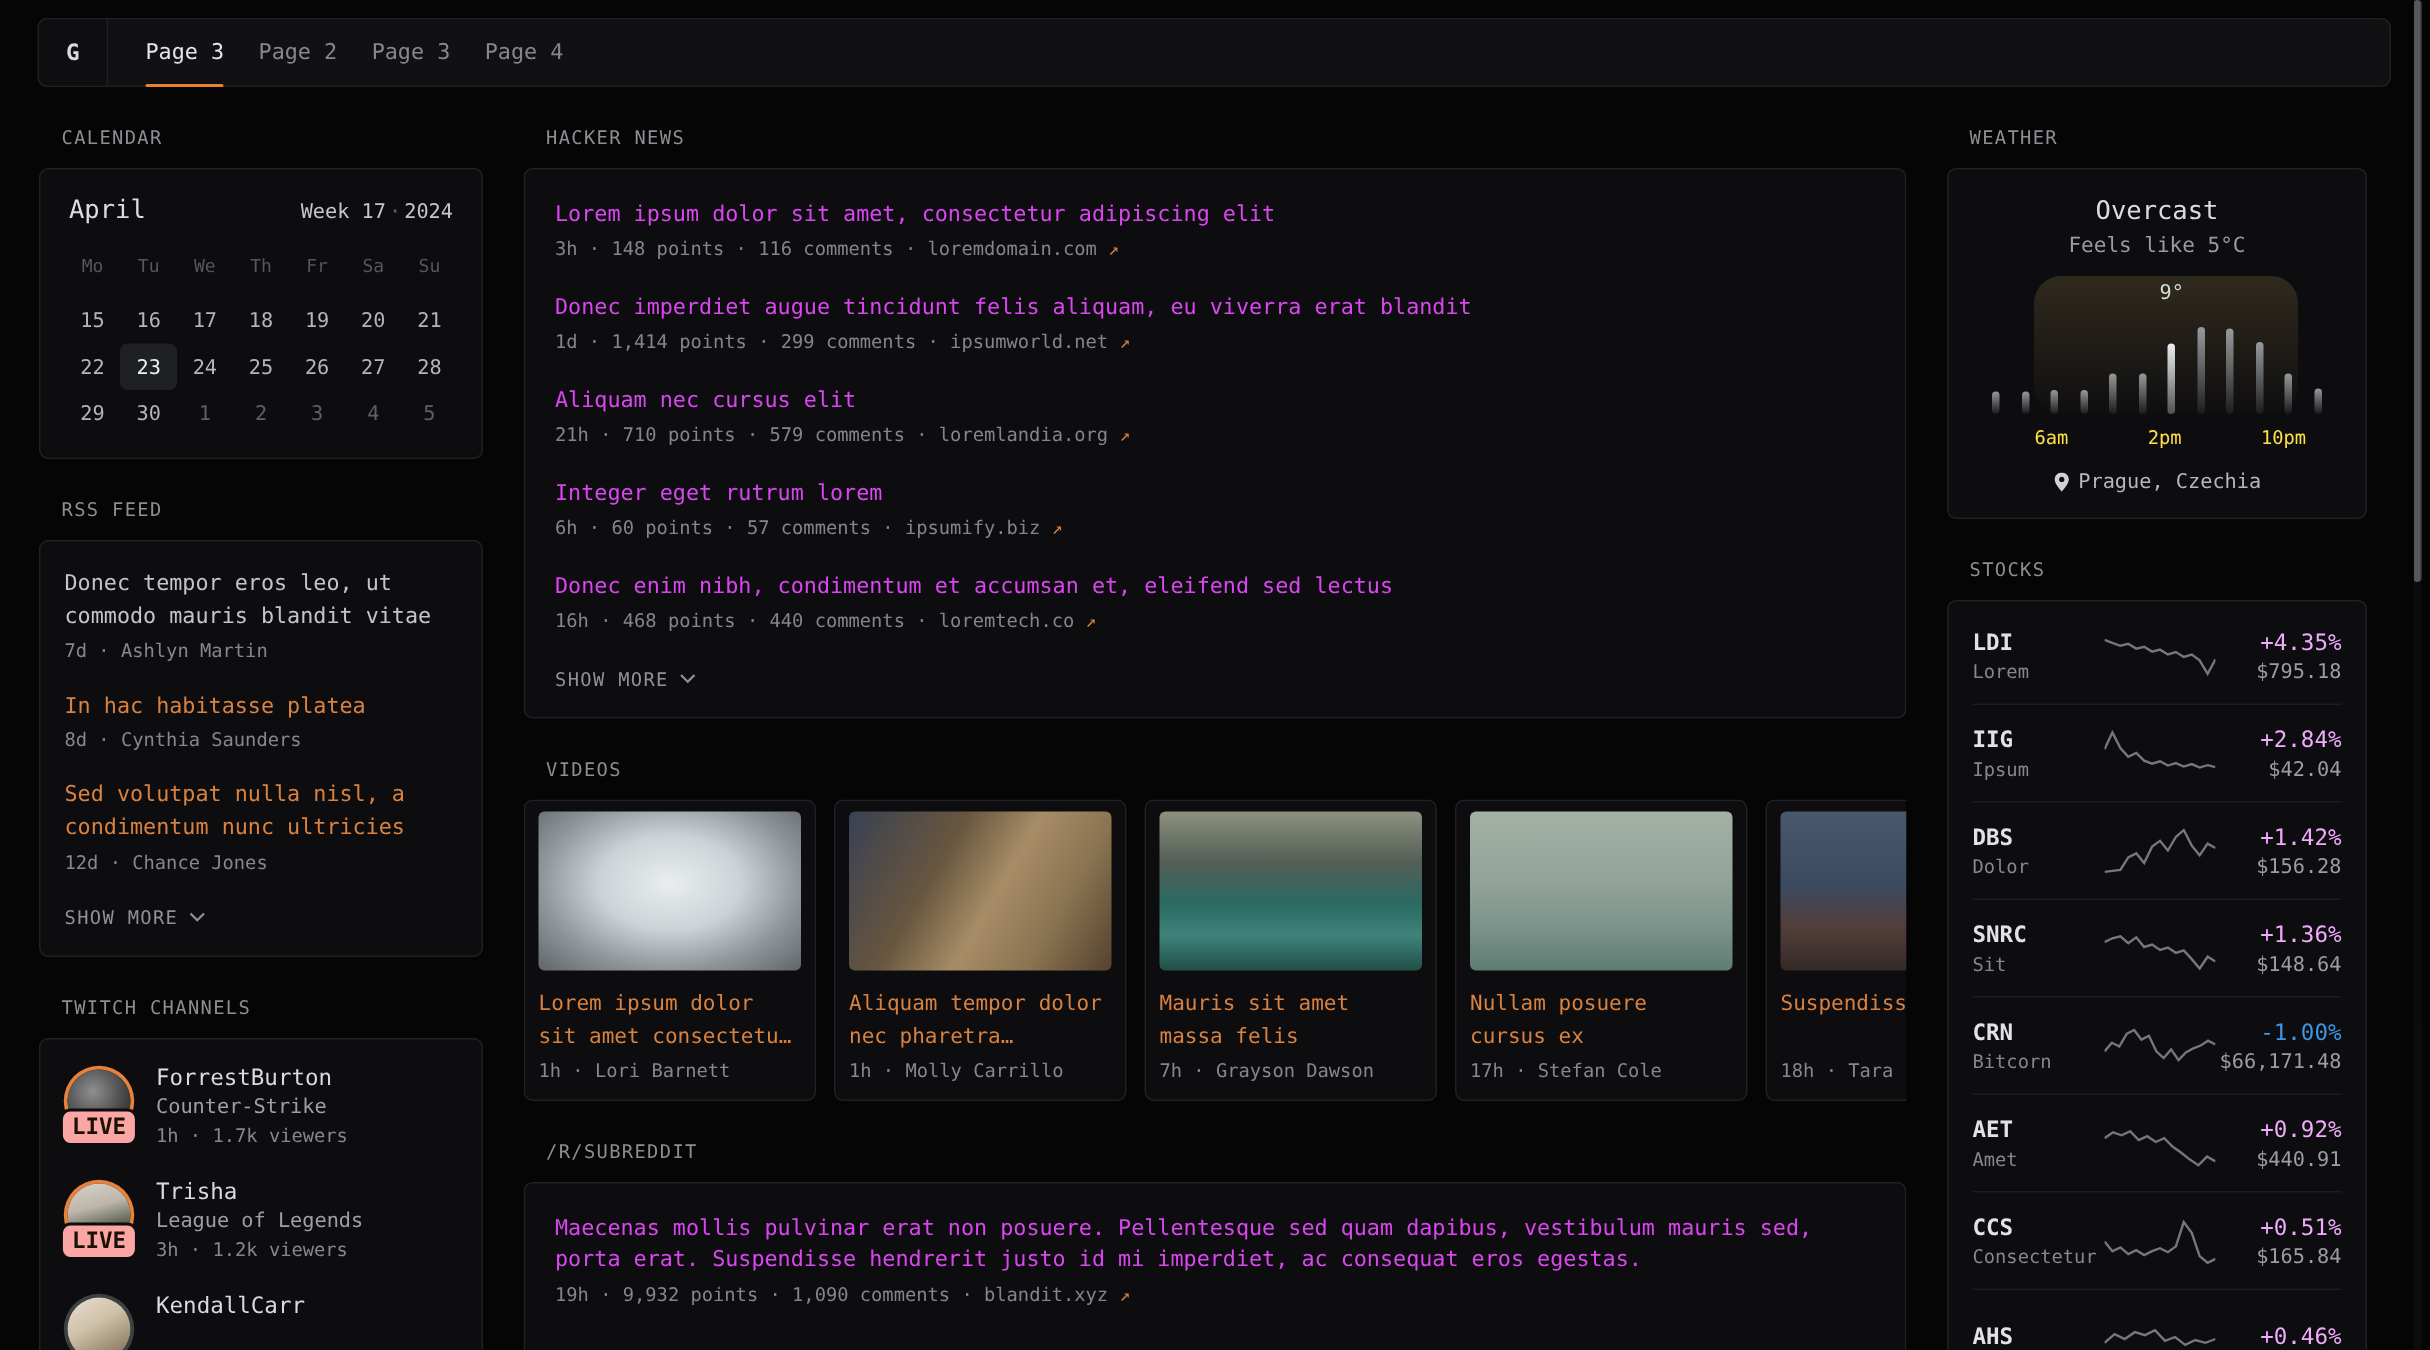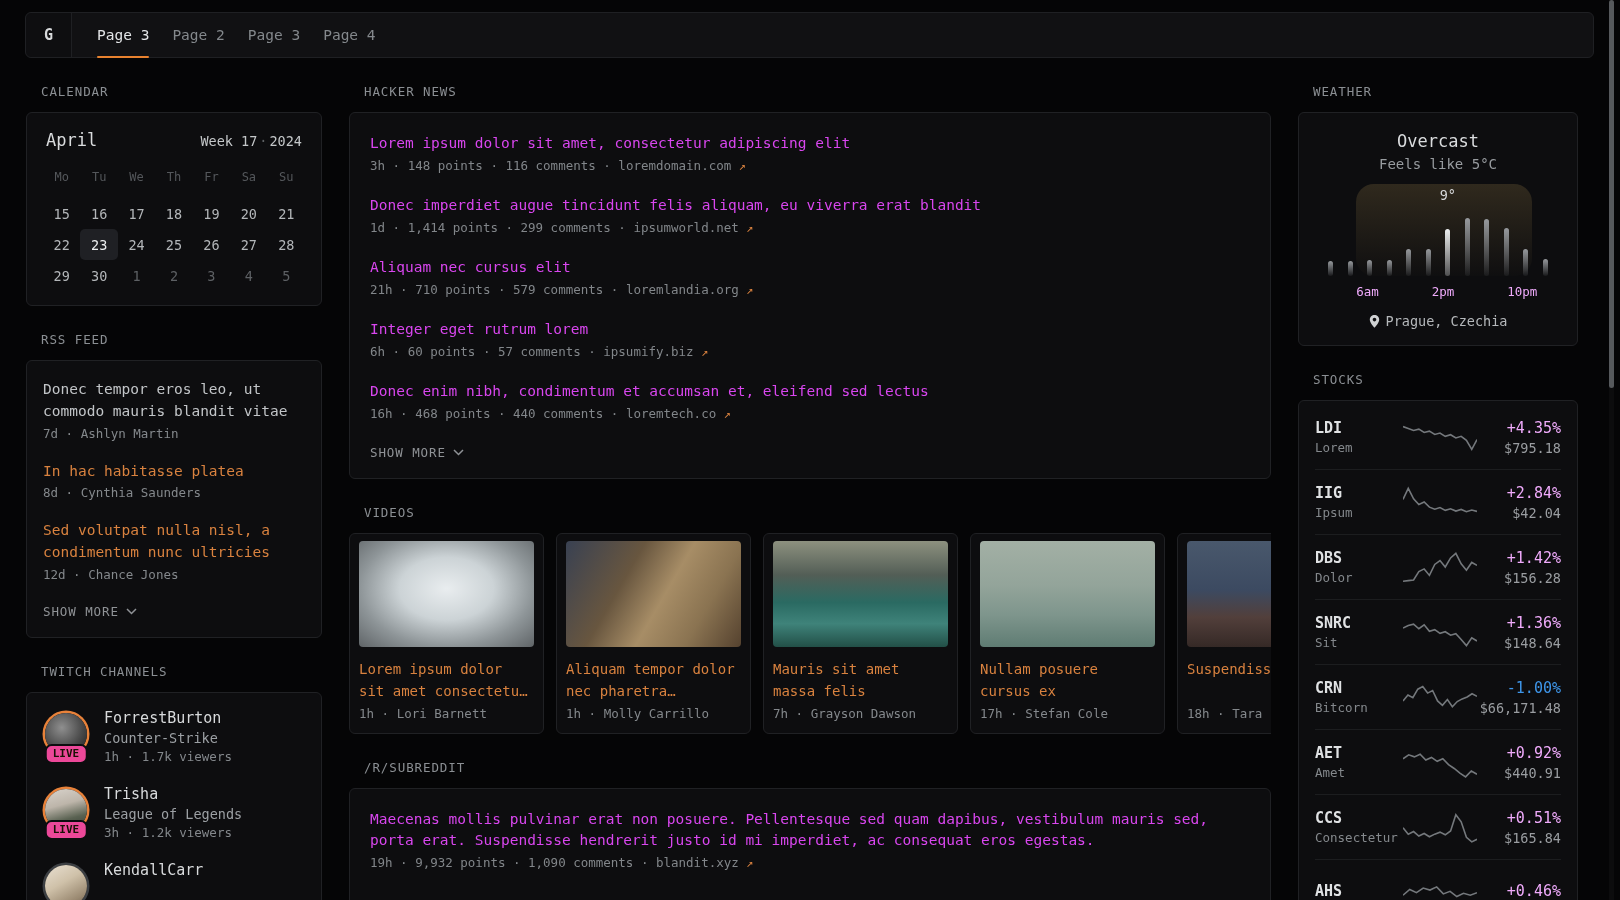--- a/index.html
+++ b/index.html
@@ -83,21 +83,21 @@
   .twitch-card { padding:16px 16px 10px; }
   .tw-item { display:flex; gap:15px; margin-bottom:21px; }
   .tw-avatar-wrap { position:relative; width:46px; flex:0 0 46px; height:46px; margin-top:2px; }
   .tw-avatar { width:42px; height:42px; margin:2px; border-radius:50%; box-shadow:0 0 0 2.5px #e8823a; }
   .tw-avatar.offline { box-shadow:0 0 0 2.5px #3c3f43; }
   .av-1 { background:radial-gradient(circle at 40% 35%, #8f8f8f, #4a4a4a 55%, #1d1d1d 95%); }
   .av-2 { background:linear-gradient(165deg, #d5cfc7 5%, #bdb5aa 38%, #5a6252 68%, #30362c 100%); }
   .av-3 { background:linear-gradient(150deg, #e9e0d2 0%, #cfc1a9 42%, #9b8a72 78%, #6e604c 100%); }
   .live-badge {
     position:absolute; left:50%; bottom:-7px; transform:translateX(-50%);
-    background:#ec4899; color:#191205; font-size:11px; font-weight:bold;
+    background:#fca5a5; color:#191205; font-size:15px; font-weight:bold;
     padding:1px 6px 2px; border-radius:7px; border:2px solid #0d0d0f;
   }
   .tw-name { display:block; font-size:15px; color:#d8dadc; }
   .tw-game { margin-top:3px; font-size:13.5px; color:#9ca0a4; }
   .tw-meta { margin-top:3px; font-size:12.5px; color:#84888c; }
 
   
   .list-card { padding:20px 20px 14px; }
   .hn-item { margin-bottom:22px; }
   .hn-title { display:block; font-size:14.5px; line-height:1.45; color:#d946ef; }
@@ -138,21 +138,21 @@
   .w-bar {
     width:5px; border-radius:3px;
     background:linear-gradient(to bottom, #96999d, rgba(90,93,96,0.15));
   }
   .w-bar.current { background:linear-gradient(to bottom, #eceeef, rgba(200,202,204,0.35)); }
   .w-temp-label {
     position:absolute; top:3px; left:54.2%; transform:translateX(-50%);
     font-size:13.5px; color:#d7d9db;
   }
   .w-times { display:flex; margin:8px 22px 0; }
-  .w-time { flex:1; text-align:center; font-size:12.5px; color:#f0abfc; }
+  .w-time { flex:1; text-align:center; font-size:12.5px; color:#fde047; }
   .w-loc {
     margin-top:14px; display:flex; align-items:center; justify-content:center; gap:6px;
     font-size:13.5px; color:#b5b8bb;
   }
   .w-loc svg { fill:#cfd1d3; }
 
   
   .stocks-card { padding:4px 16px; }
   .stock-row {
     display:flex; align-items:center; padding:12px 0;

